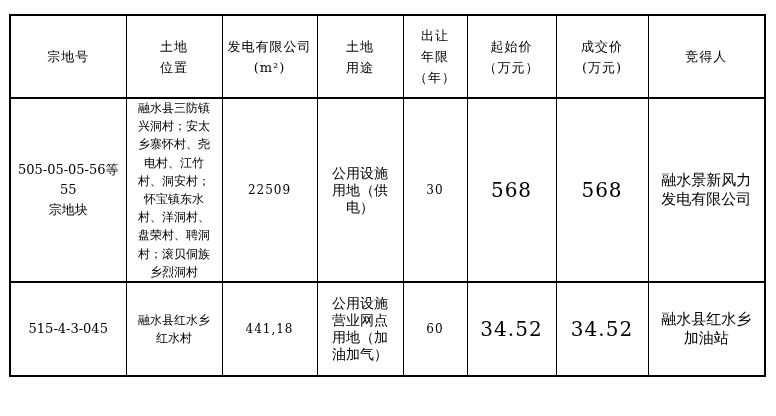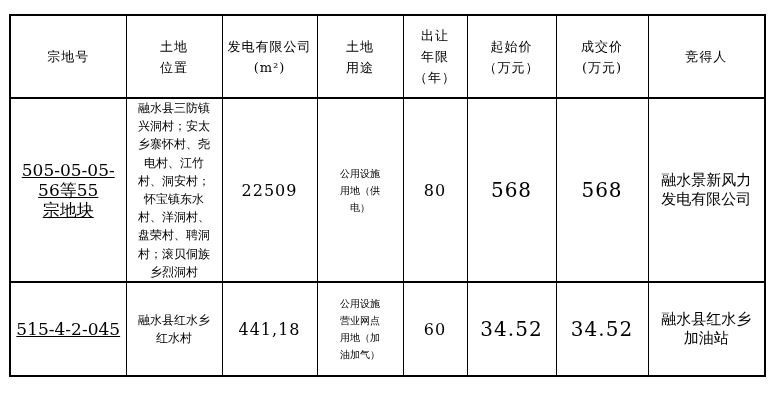--- a/index.html
+++ b/index.html
@@ -45,36 +45,35 @@
   tr.header-row    { height: 83px; }
   tr.data-row-1    { height: 180px; }
   tr.data-row-2    { height: 94px; }
 
   th.hdr {
     font-size: 13px;
     line-height: 21px;
     letter-spacing: 1px;
   }
   td.parcel-id {
-    font-size: 17px;
+    font-size: 13px;
     line-height: 20px;
     letter-spacing: 0px;
-    text-decoration: underline;
   }
   td.location {
     font-size: 12px;
     line-height: 18.2px;
   }
   td.area, td.term, td.price {
-    font-size: 16px;
+    font-size: 12px;
     letter-spacing: 1px;
   }
   td.price { font-size: 20px; }
   td.use {
-    font-size: 10px;
+    font-size: 14px;
     line-height: 17px;
   }
   td.winner {
     font-size: 15px;
     line-height: 19px;
   }
 </style>
 </head>
 <body>
 
@@ -121,28 +120,28 @@
 村、洞安村；
 怀宝镇东水
 村、洋洞村、
 盘荣村、聘洞
 村；滚贝侗族
 乡烈洞村</td>
           <td class="area">22509</td>
           <td class="use">公用设施
 用地（供
 电）</td>
-          <td class="term">80</td>
+          <td class="term">30</td>
           <td class="price">568</td>
           <td class="price">568</td>
           <td class="winner">融水景新风力
 发电有限公司</td>
         </tr>
         <tr class="data-row-2">
-          <td class="parcel-id">515-4-2-045</td>
+          <td class="parcel-id">515-4-3-045</td>
           <td class="location">融水县红水乡
 红水村</td>
           <td class="area">441,18</td>
           <td class="use">公用设施
 营业网点
 用地（加
 油加气）</td>
           <td class="term">60</td>
           <td class="price">34.52</td>
           <td class="price">34.52</td>

